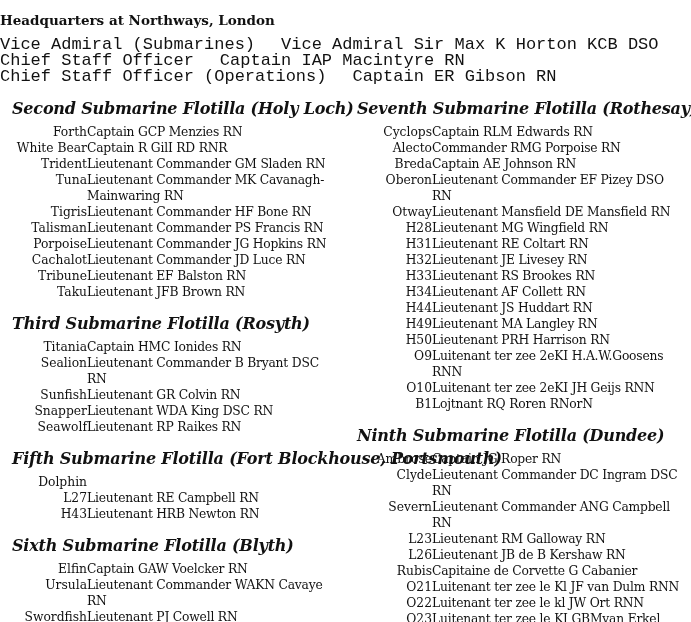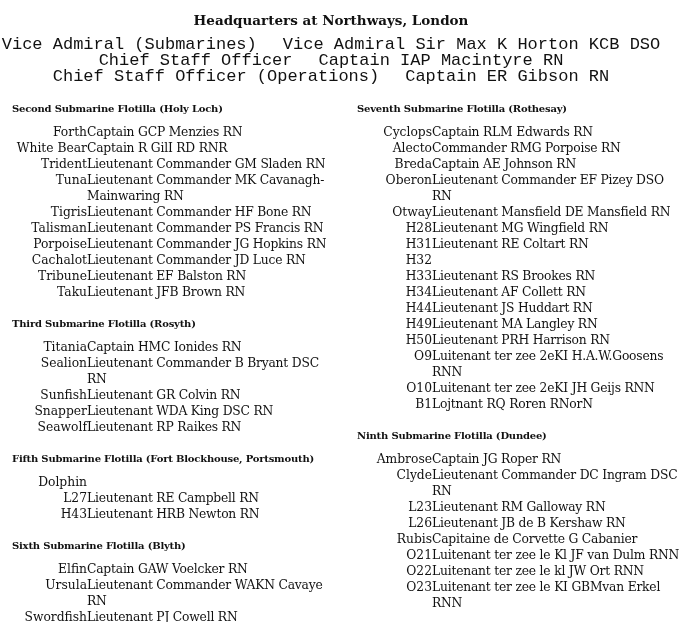--- a/index.html
+++ b/index.html
@@ -1,29 +1,29 @@
 <!DOCTYPE html>
 <html><head>
   <meta charset="utf-8">
   <style>
     html, body { margin: 0; padding: 0; background: #ffffff; }
     body {
       width: 691px; height: 622px; overflow: hidden; position: relative;
       font-family: "DejaVu Serif", "Liberation Serif", serif;
       color: #111;
     }
-    .hq { position: absolute; left: 0; top: 10px; width: 662px; text-align: center; }
+    .hq { position: absolute; left: 0; top: 10px; width: 662px; }
     .hq-title { font-weight: bold; font-size: 13.5px; line-height: 20px; margin-bottom: 7px; }
     .hq-line { font-size: 17px; line-height: 16px; white-space: nowrap; font-family: Liberation Mono, monospace; }
     .hq-line .role { margin-right: 26px; }
     .col { position: absolute; top: 100px; }
     .col-left { left: 12px; width: 330px; }
     .col-right { left: 357px; width: 330px; }
     .flotilla { margin-bottom: 15px; }
-    .fl-title { font-weight: bold; font-size: 10px; line-height: 18px; margin-bottom: 6px; white-space: nowrap; letter-spacing: -0.2px; }
+    .fl-title { font-weight: bold; font-size: 16px; line-height: 18px; margin-bottom: 6px; white-space: nowrap; letter-spacing: -0.2px; font-style: italic; }
     .row { display: flex; font-size: 12.3px; line-height: 16px; }
     .boat { width: 75px; flex: 0 0 75px; white-space: nowrap; text-align: right; }
     .officer { flex: 1; white-space: normal; letter-spacing: -0.2px; }
   </style>
 </head>
 <body>
 
 <div class="hq">
   <div class="hq-title">Headquarters at Northways, London</div>
   <div class="hq-line">
@@ -160,20 +160,21 @@
       <div class="row">
         <span class="boat">H28</span>
         <span class="officer">Lieutenant MG Wingfield RN</span>
       </div>
       <div class="row">
         <span class="boat">H31</span>
         <span class="officer">Lieutenant RE Coltart RN</span>
       </div>
       <div class="row">
         <span class="boat">H32</span>
+        <span class="officer">Lieutenant JE Livesey RN</span>
       </div>
       <div class="row">
         <span class="boat">H33</span>
         <span class="officer">Lieutenant RS Brookes RN</span>
       </div>
       <div class="row">
         <span class="boat">H34</span>
         <span class="officer">Lieutenant AF Collett RN</span>
       </div>
       <div class="row">
@@ -205,20 +206,24 @@
       <div class="fl-title">Ninth Submarine Flotilla (Dundee)</div>
       <div class="row">
         <span class="boat">Ambrose</span>
         <span class="officer">Captain JG Roper RN</span>
       </div>
       <div class="row">
         <span class="boat">Clyde</span>
         <span class="officer">Lieutenant Commander DC Ingram DSC RN</span>
       </div>
       <div class="row">
+        <span class="boat">Severn</span>
+        <span class="officer">Lieutenant Commander ANG Campbell RN</span>
+      </div>
+      <div class="row">
         <span class="boat">L23</span>
         <span class="officer">Lieutenant RM Galloway RN</span>
       </div>
       <div class="row">
         <span class="boat">L26</span>
         <span class="officer">Lieutenant JB de B Kershaw RN</span>
       </div>
       <div class="row">
         <span class="boat">Rubis</span>
         <span class="officer">Capitaine de Corvette G Cabanier</span>

